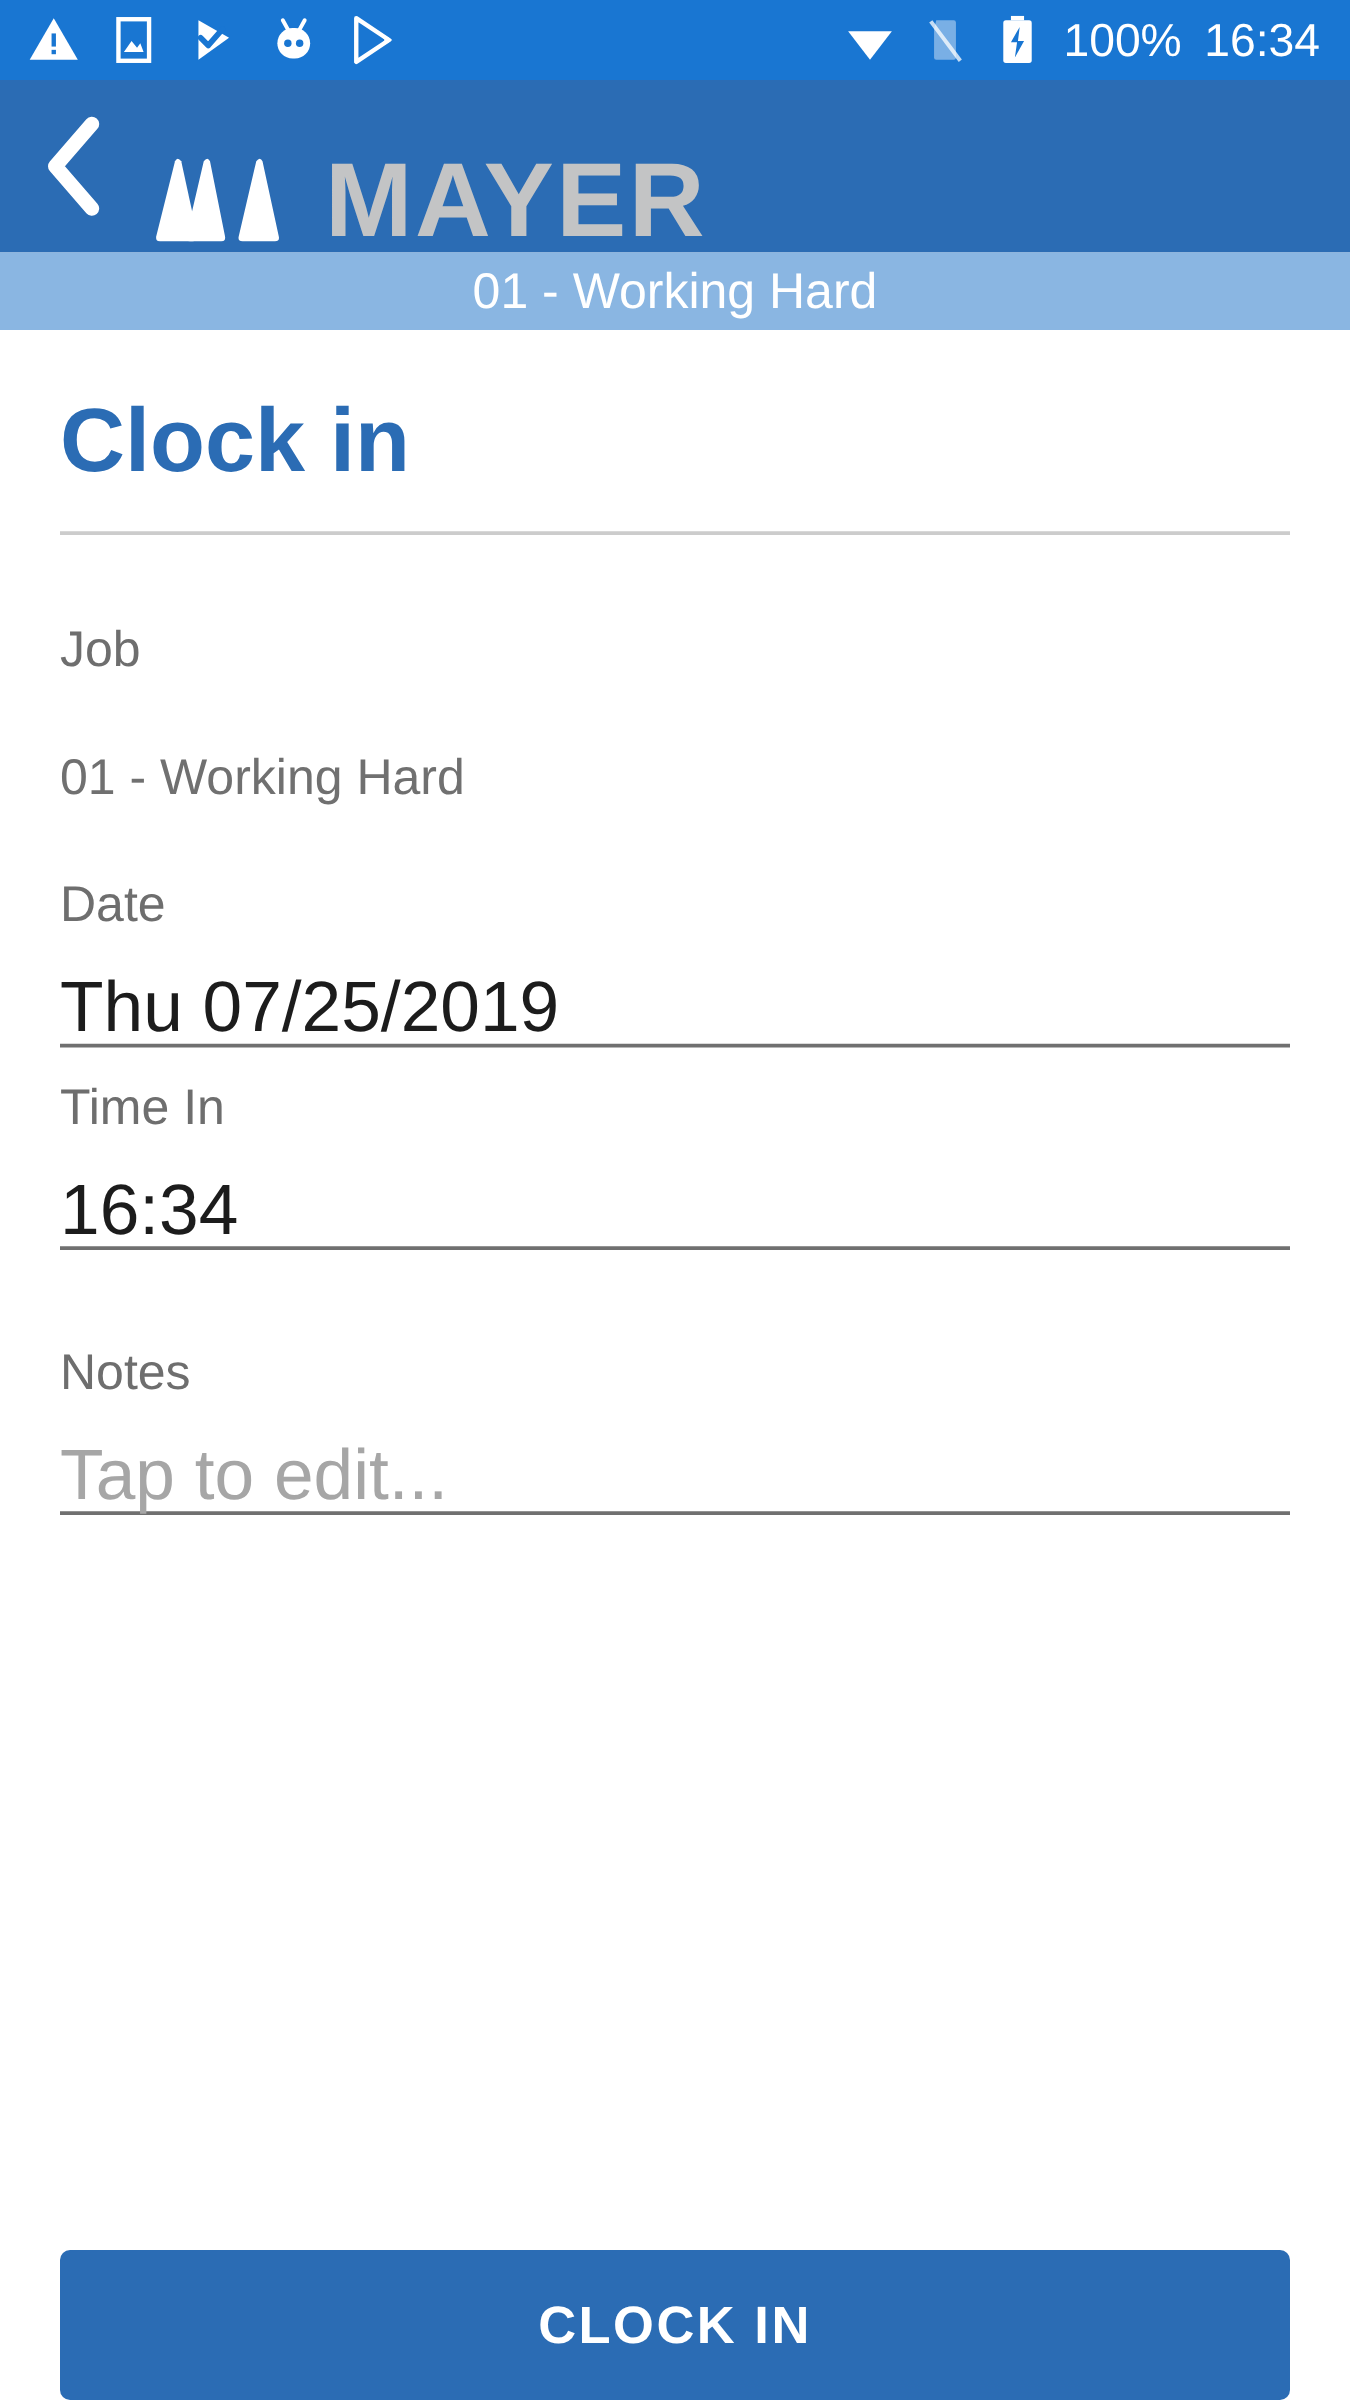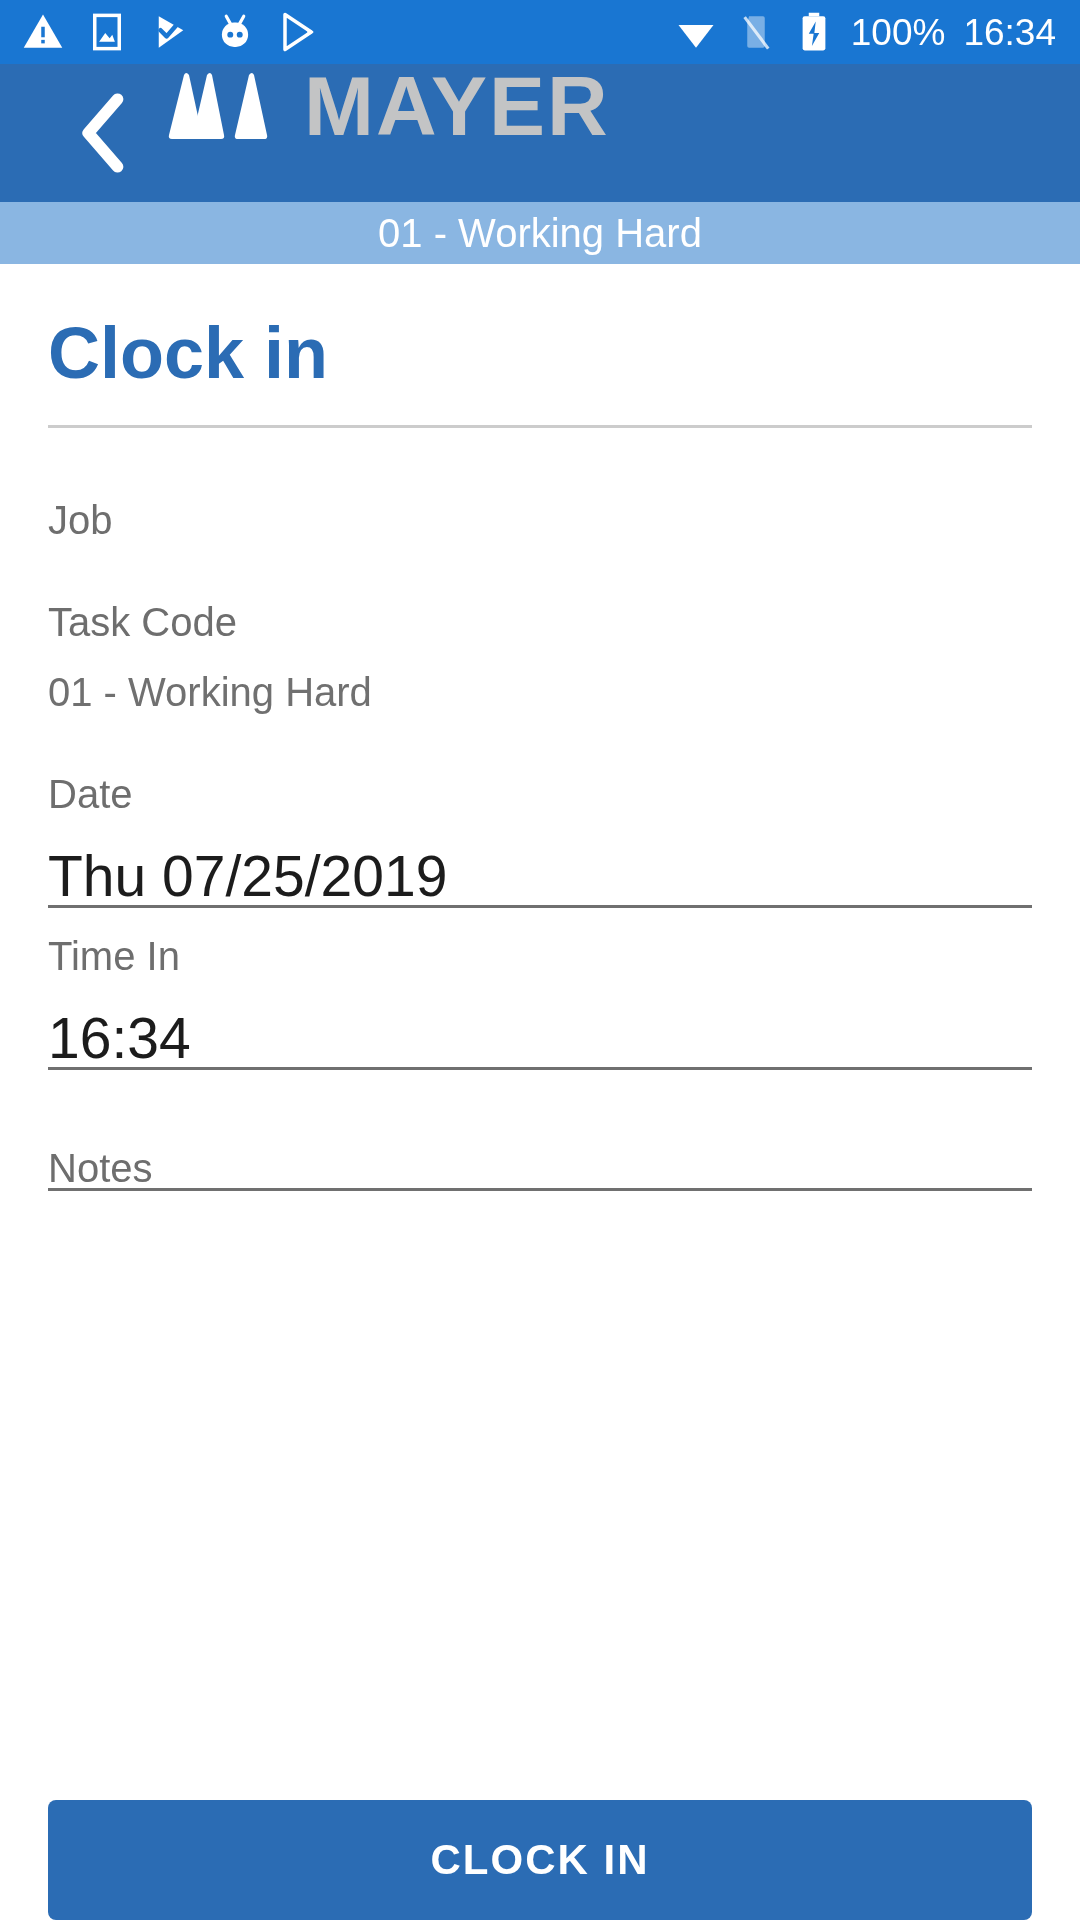--- a/index.html
+++ b/index.html
@@ -23,21 +23,21 @@
   .sb-text {
     color:#ffffff; font-size:37px; font-weight:400;
     letter-spacing:0px; line-height:1;
   }
   .sb-clock { color:#ffffff; font-size:37px; font-weight:400; line-height:1; }
 
   
   .appbar {
     position:absolute; top:64px; left:0; width:1080px; height:138px;
     background:#2b6cb4;
-    display:flex; align-items:flex-start;padding-left:44px;
+    display:flex; align-items:flex-end;
   }
   .back-btn {
     width:120px; height:138px;
     display:flex; align-items:center; justify-content:center;
     cursor:pointer;
   }
   .brand { display:flex; align-items:center; gap:30px; }
   .brand-mark { display:block; }
   .brand-text {
     color:#c3c4c5; font-size:84px; font-weight:700;
@@ -174,38 +174,38 @@
   <div class="content">
 
     <div class="page-title">Clock in</div>
     <div class="title-divider"></div>
 
     <div class="field sp-job">
       <div class="field-label">Job</div>
     </div>
 
     <div class="field sp-task">
-      <div class="field-label">Task Code</div>
       <div class="field-static">01 - Working Hard</div>
     </div>
 
     <div class="field sp-date">
       <div class="field-label">Date</div>
       <div class="field-input">Thu 07/25/2019</div>
       <div class="field-underline"></div>
     </div>
 
     <div class="field sp-timein">
       <div class="field-label">Time In</div>
       <div class="field-input">16:34</div>
       <div class="field-underline"></div>
     </div>
 
     <div class="field sp-notes">
       <div class="field-label">Notes</div>
+      <div class="field-input placeholder">Tap to edit...</div>
       <div class="field-underline"></div>
     </div>
 
   </div>
 
   <div class="cta">CLOCK IN</div>
 
 </div>
 
 </body></html>

